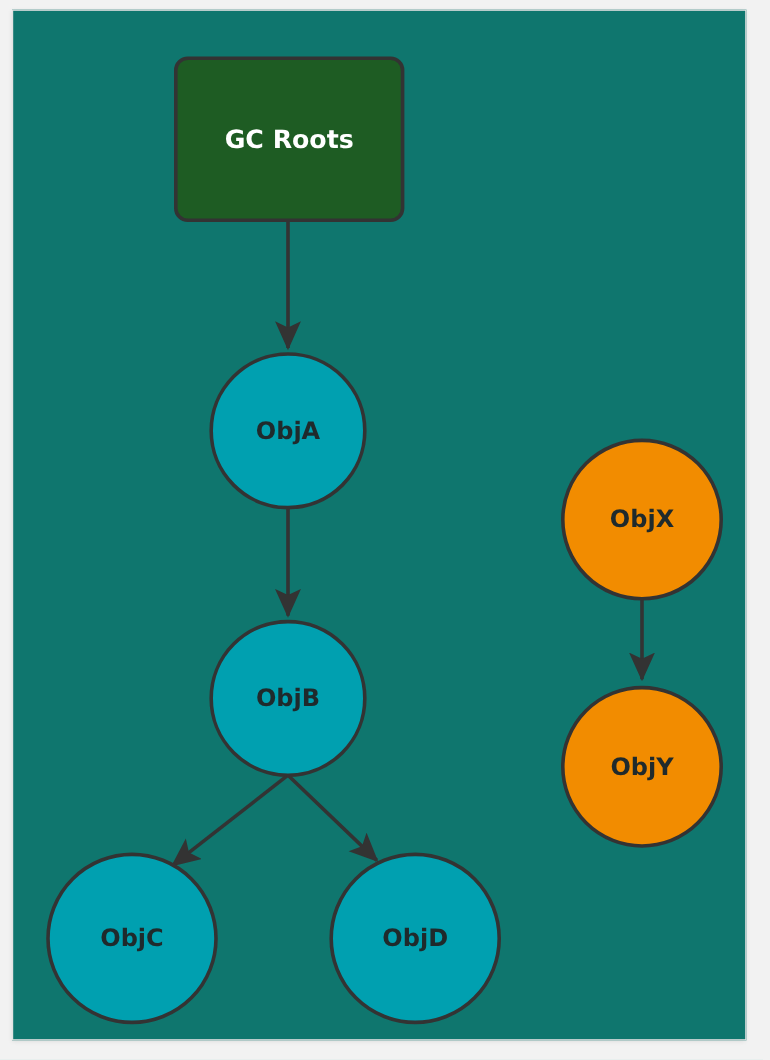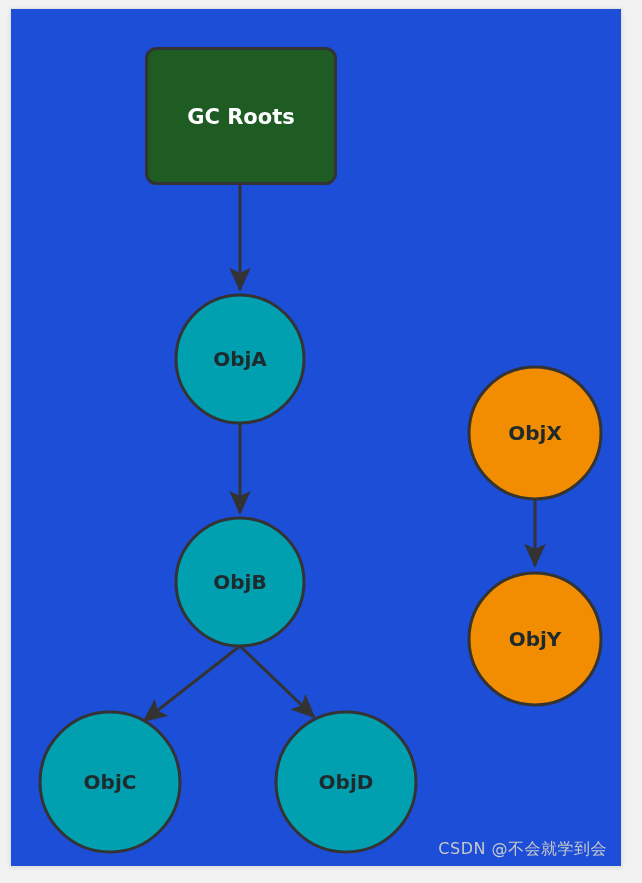--- a/index.html
+++ b/index.html
@@ -20,21 +20,21 @@
     width: 642px;
     height: 883px;
     background: #f2f2f2;
   }
   #canvas-card {
     position: absolute;
     left: 10px;
     top: 8px;
     width: 610px;
     height: 857px;
-    background: #1d4ed8;
+    background: #0f766e;
     border: 1px solid #e3e3e3;
     box-shadow: 0 1px 4px rgba(0,0,0,0.10);
     overflow: hidden;
   }
   #diagram-svg {
     position: absolute;
     left: 0;
     top: 0;
     width: 610px;
     height: 857px;
@@ -119,15 +119,14 @@
         <circle cx="524" cy="424" r="66" fill="#f28c00" stroke="#333333" stroke-width="3"></circle>
         <text class="node-label obj-label" x="524" y="425">ObjX</text>
       </g>
 
       <g>
         <circle cx="524" cy="630" r="66" fill="#f28c00" stroke="#333333" stroke-width="3"></circle>
         <text class="node-label obj-label" x="524" y="631">ObjY</text>
       </g>
     </svg>
 
-    <div class="watermark">CSDN @不会就学到会</div>
   </div>
 </div>
 
 </body></html>

